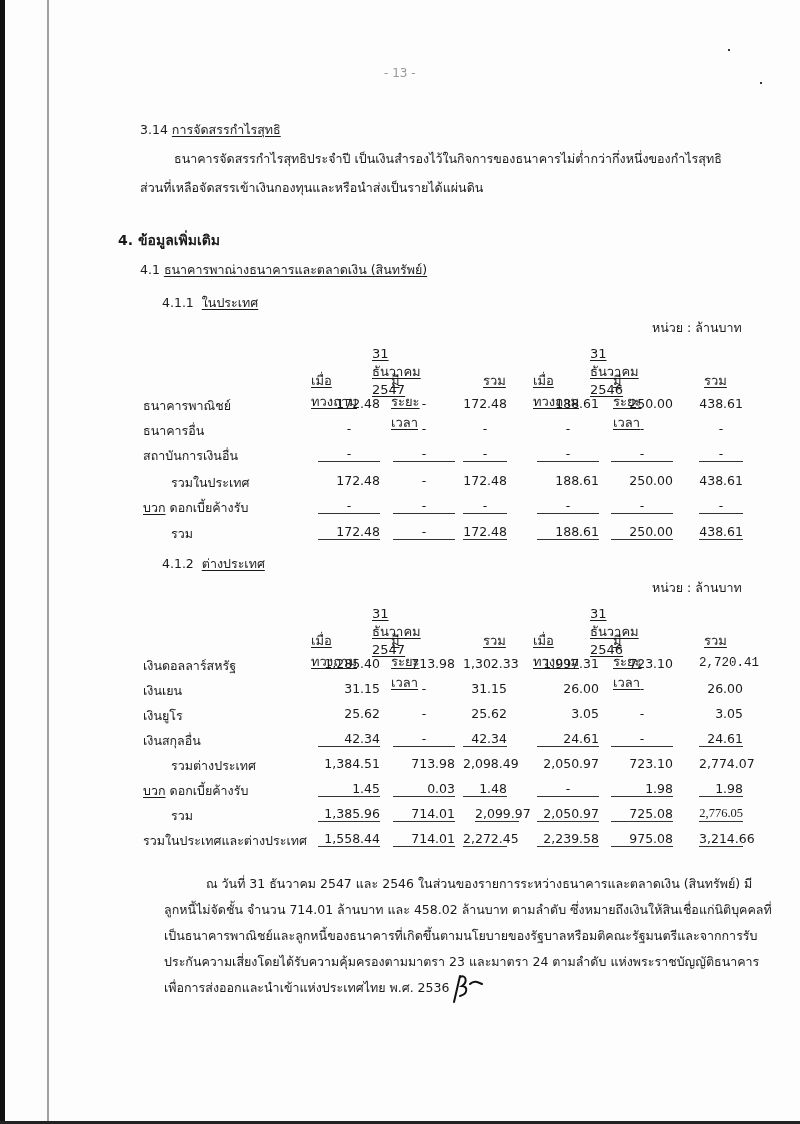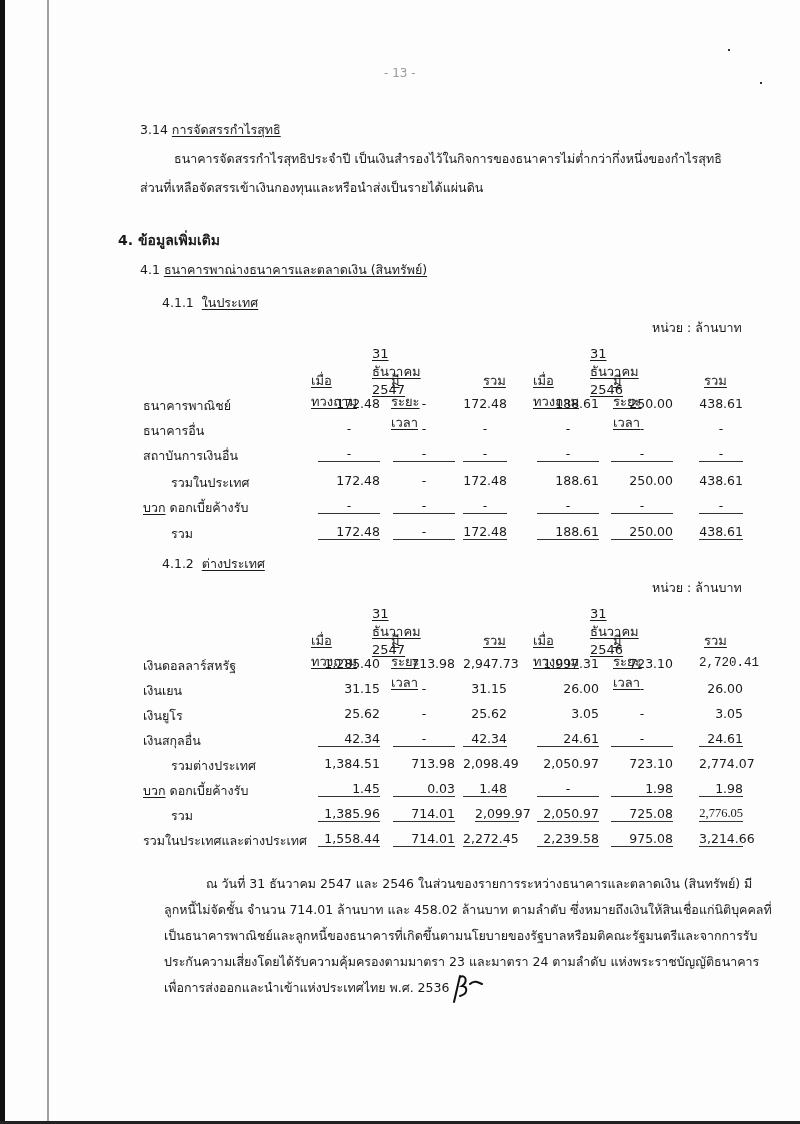--- a/index.html
+++ b/index.html
@@ -134,21 +134,21 @@
     <div class="hdr" style="left: 168px; top: 24px;">เมื่อทวงถาม</div>
     <div class="hdr" style="left: 248px; top: 24px;">มีระยะเวลา</div>
     <div class="hdr" style="left: 340px; top: 24px;">รวม</div>
     <div class="hdr" style="left: 390px; top: 24px;">เมื่อทวงถาม</div>
     <div class="hdr" style="left: 470px; top: 24px;">มีระยะเวลา</div>
     <div class="hdr" style="left: 561px; top: 24px;">รวม</div>
     <div class="row" style="top: 50px;">
       <div class="lbl"><span>เงินดอลลาร์สหรัฐ</span></div>
       <div class="cell" style="left: 175px; width: 62px; text-align: right;">1,285.40</div>
       <div class="cell" style="left: 250px; width: 62px; text-align: right;">713.98</div>
-      <div class="cell" style="left: 320px; width: 44px; text-align: right;">2,947.73</div>
+      <div class="cell" style="left: 320px; width: 44px; text-align: right;">1,302.33</div>
       <div class="cell" style="left: 394px; width: 62px; text-align: right;">1,997.31</div>
       <div class="cell" style="left: 468px; width: 62px; text-align: right;">723.10</div>
       <div class="cell" style="left: 556px; width: 44px; text-align: right; font-family: Liberation Mono, monospace;">2,720.41</div>
     </div>
     <div class="row" style="top: 75px;">
       <div class="lbl"><span>เงินเยน</span></div>
       <div class="cell" style="left: 175px; width: 62px; text-align: right;">31.15</div>
       <div class="cell" style="left: 250px; width: 62px; text-align: center;">-</div>
       <div class="cell" style="left: 320px; width: 44px; text-align: right;">31.15</div>
       <div class="cell" style="left: 394px; width: 62px; text-align: right;">26.00</div>

